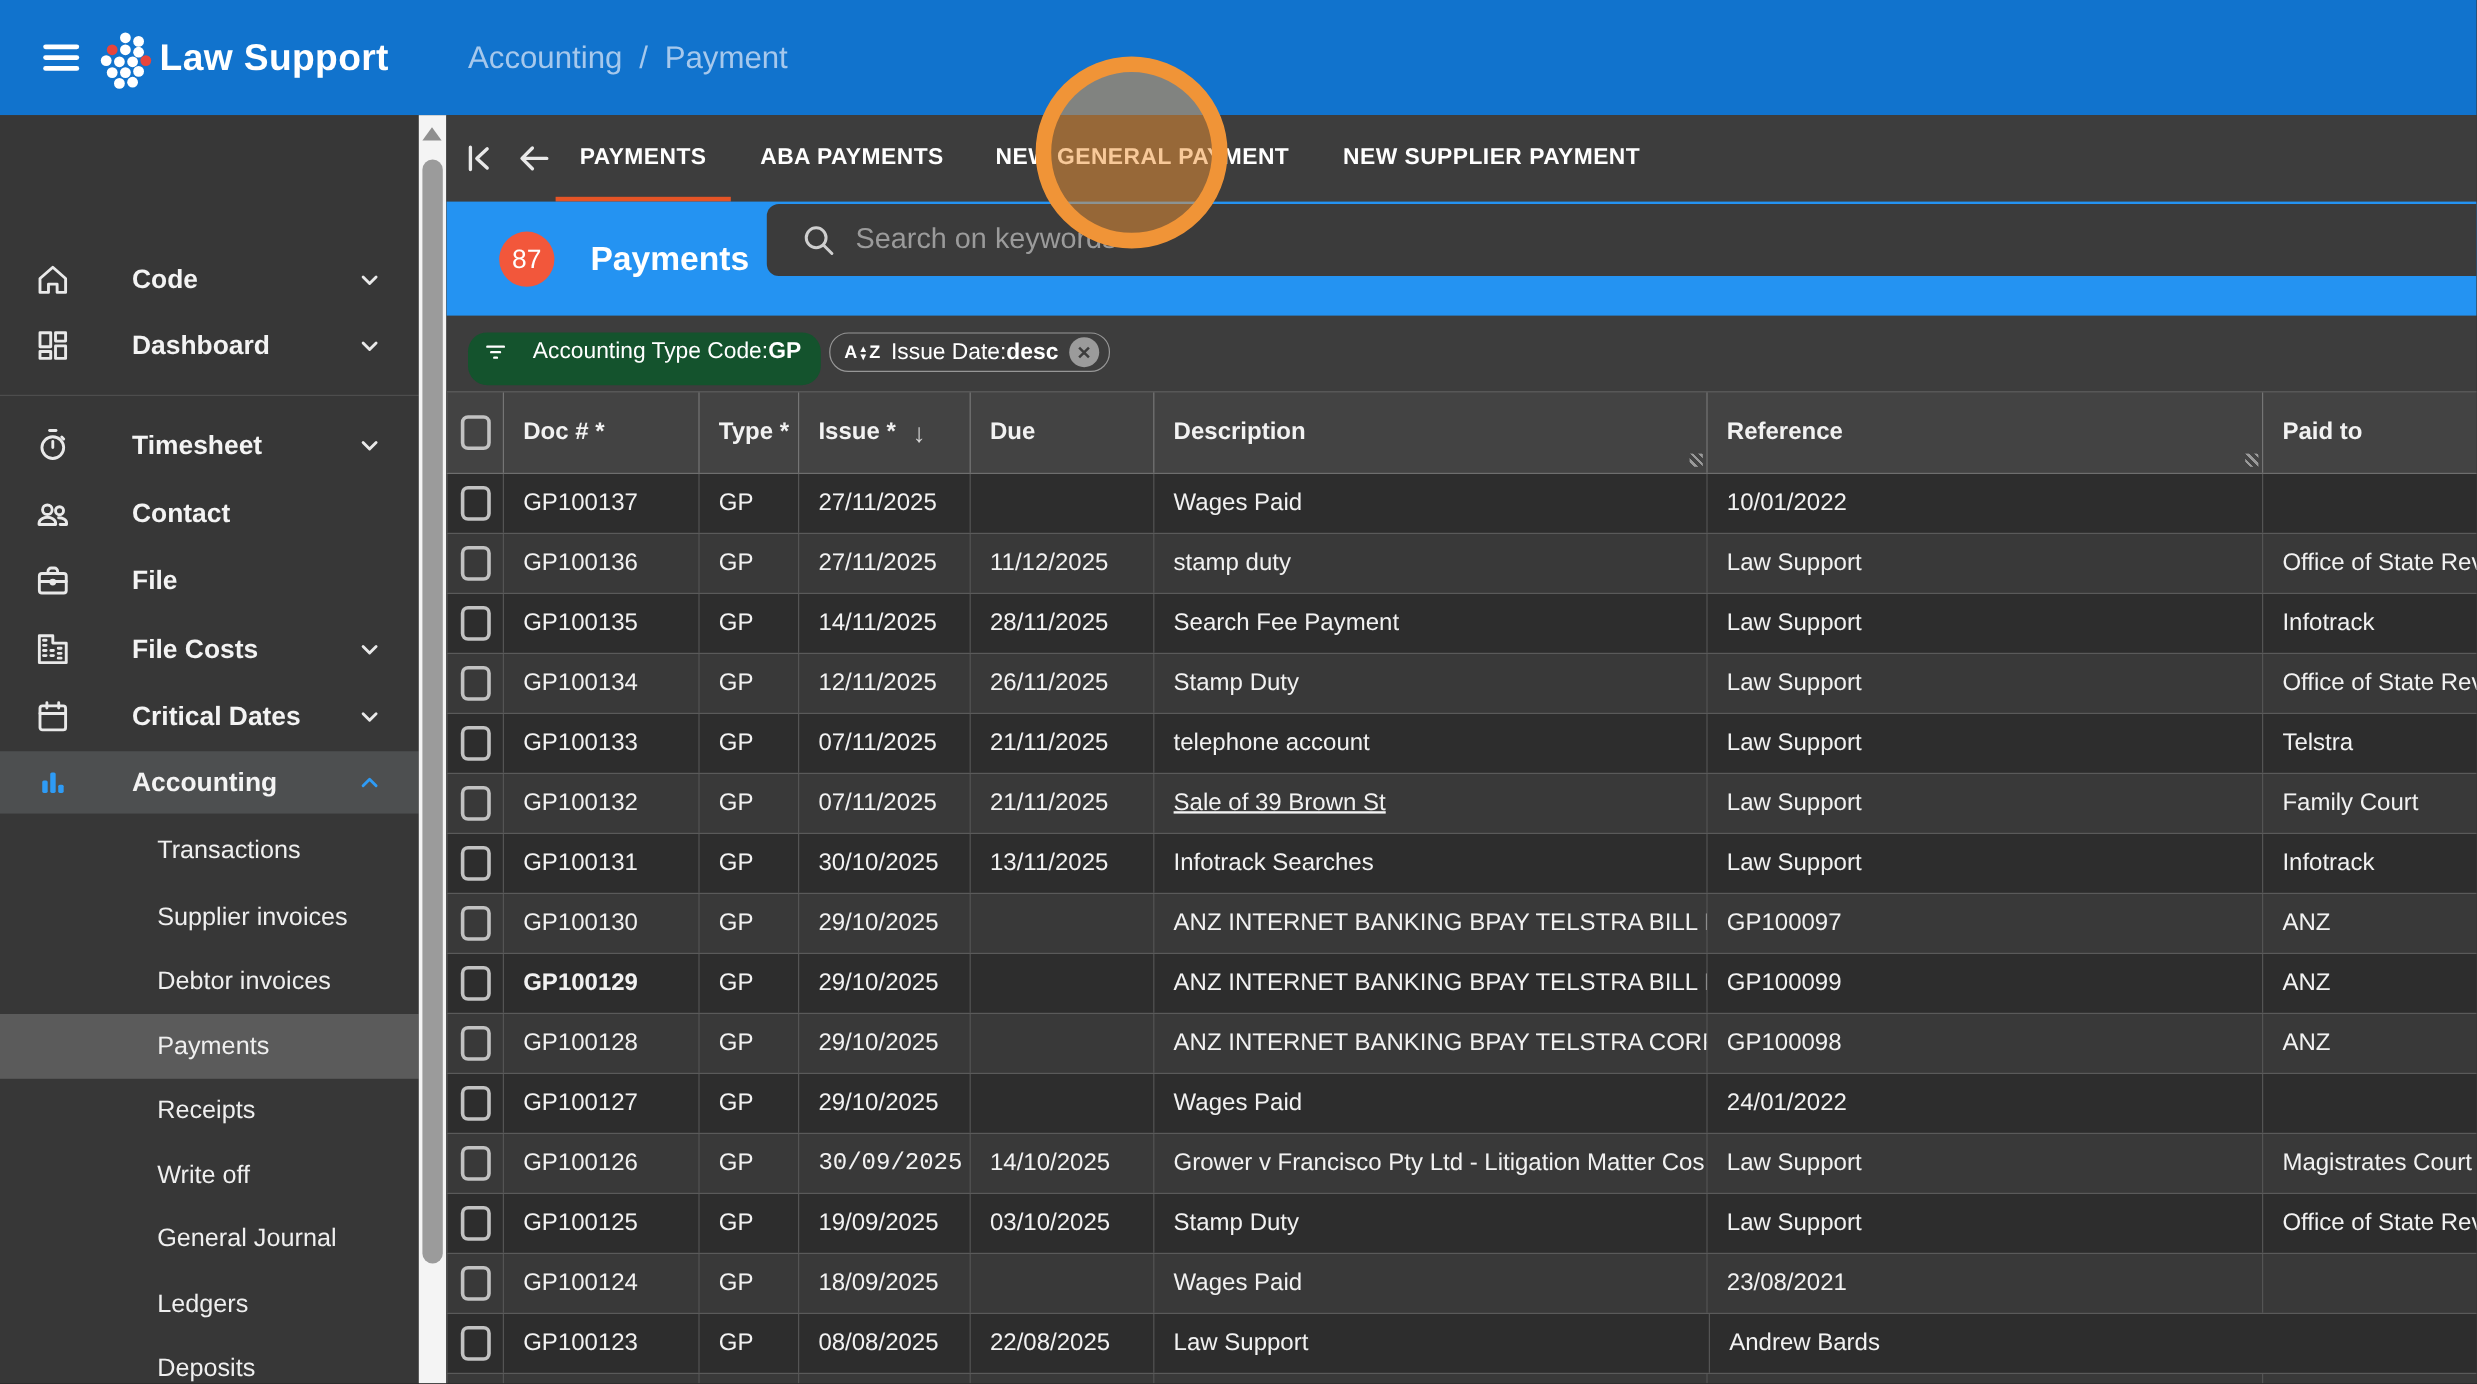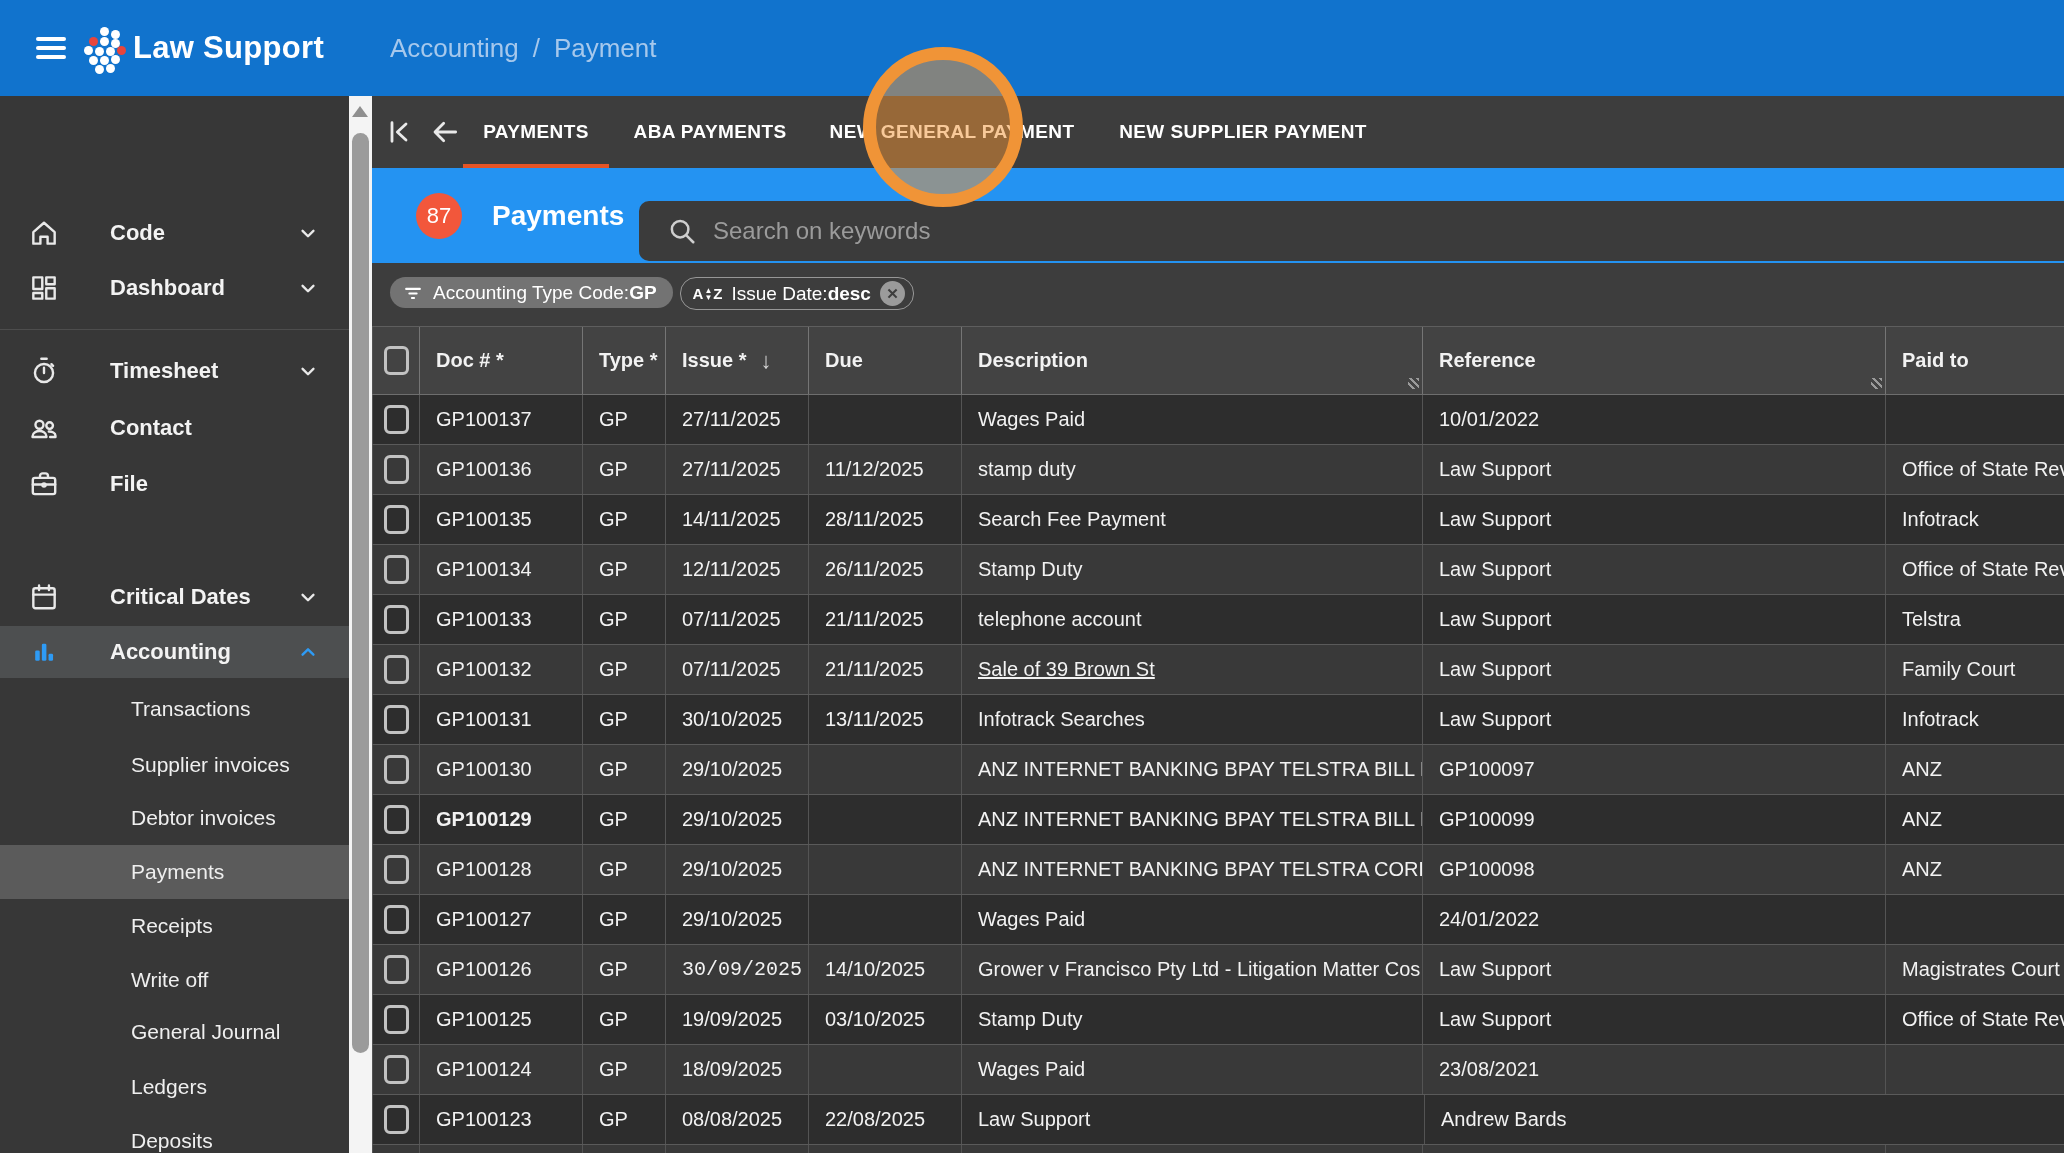--- a/index.html
+++ b/index.html
@@ -53,31 +53,31 @@
   .tab{position:absolute;top:0;height:72px;display:flex;align-items:center;justify-content:center;
        font-size:19px;font-weight:700;letter-spacing:.4px;color:#fff;cursor:pointer;}
   .tab .ul{position:absolute;left:0;bottom:0;width:100%;height:4px;background:#e55426;}
 
   
   .band{position:absolute;left:0;top:72px;width:1692px;height:95px;background:#2493f2;}
   .badge{position:absolute;left:44px;top:25px;width:46px;height:46px;border-radius:50%;background:#f2573b;
          display:flex;align-items:center;justify-content:center;font-size:22px;color:#fff;}
   .band-title{position:absolute;left:120px;top:0;height:95px;display:flex;align-items:center;
               font-size:28px;font-weight:700;color:#fff;}
-  .searchbox{position:absolute;left:267px;top:33px;width:1425px;height:60px;background:#3b3b3b;
+  .searchbox{position:absolute;left:267px;top:2px;width:1425px;height:60px;background:#3b3b3b;
              border-radius:10px 0 0 10px;display:flex;align-items:center;}
   .searchbox svg{width:30px;height:30px;margin-left:28px;flex:none;}
   .searchbox input{flex:1;margin-left:14px;background:transparent;border:none;outline:none;
                    color:#eee;font-size:24px;font-family:"Liberation Sans",sans-serif;}
   .searchbox input::placeholder{color:#9b9b9b;}
 
   
   .chips{position:absolute;left:18px;top:181px;height:31px;display:flex;gap:7px;}
   .chip{height:31px;border-radius:16px;display:flex;align-items:center;font-size:19px;color:#fff;cursor:pointer;}
-  .chip-filter{background:#737373;padding:0 16px 0 12px;gap:9px;}
+  .chip-filter{background:#14532d;padding:0 16px 13px 12px;gap:20px;}
   .chip-sort{border:1.5px solid #979797;padding:0 8px 0 12px;gap:9px;background:transparent;}
   .chip b{font-weight:700;}
   .az{display:flex;align-items:center;font-weight:700;font-size:15px;line-height:1;color:#fff;}
   .az .arr{display:flex;flex-direction:column;font-size:8px;line-height:7px;margin:0 1px;color:#fff;}
   .chip-close{width:25px;height:25px;border-radius:50%;background:#9b9b9b;color:#3d3d3d;
               display:flex;align-items:center;justify-content:center;font-size:15px;font-weight:700;cursor:pointer;}
 
   
   .table{position:absolute;left:0;top:230px;width:1920px;}
   .trow{display:flex;border-bottom:1px solid #5a5a5a;box-sizing:border-box;}
@@ -179,20 +179,30 @@
         <span class="lbl">Contact</span>
       </div>
       <div class="side-item" style="top: 360px;">
         <span class="ic"><svg viewBox="0 0 24 24">
             <rect class="icon-stroke" x="3.6" y="7.4" width="16.8" height="12.2" rx="1.6"></rect>
             <path class="icon-stroke" d="M9 7.4V6a2 2 0 0 1 2-2h2a2 2 0 0 1 2 2v1.4M3.6 12.4h16.8"></path>
             <circle class="icon-stroke" cx="12" cy="12.8" r="1.2"></circle>
           </svg></span>
         <span class="lbl">File</span>
       </div>
+      <div class="side-item" style="top: 417px;">
+        <span class="ic"><svg viewBox="0 0 24 24">
+            <path class="icon-stroke" d="M3.6 20.4V3.6H12v4.6h8.4v12.2z"></path>
+            <path class="icon-stroke" d="M6.2 6.4h1.6M6.2 9.6h1.6M6.2 12.8h1.6M6.2 16h1.6M10.8 12.8h1.6M10.8 16h1.6M15.4 11.4h1.8M15.4 14.6h1.8M15.4 17.6h1.8"></path>
+          </svg></span>
+        <span class="lbl">File Costs</span>
+        <span class="chev"><svg viewBox="0 0 24 24">
+            <path class="icon-stroke" style="stroke-width:2.2" d="m7 10 5 5 5-5"></path>
+          </svg></span>
+      </div>
       <div class="side-item" style="top: 473px;">
         <span class="ic"><svg viewBox="0 0 24 24">
             <rect class="icon-stroke" x="4" y="5.4" width="16" height="15" rx="1.5"></rect>
             <path class="icon-stroke" d="M8.3 3.4v3.4M15.7 3.4v3.4M4 10.2h16"></path>
           </svg></span>
         <span class="lbl">Critical Dates</span>
         <span class="chev"><svg viewBox="0 0 24 24">
             <path class="icon-stroke" style="stroke-width:2.2" d="m7 10 5 5 5-5"></path>
           </svg></span>
       </div>

